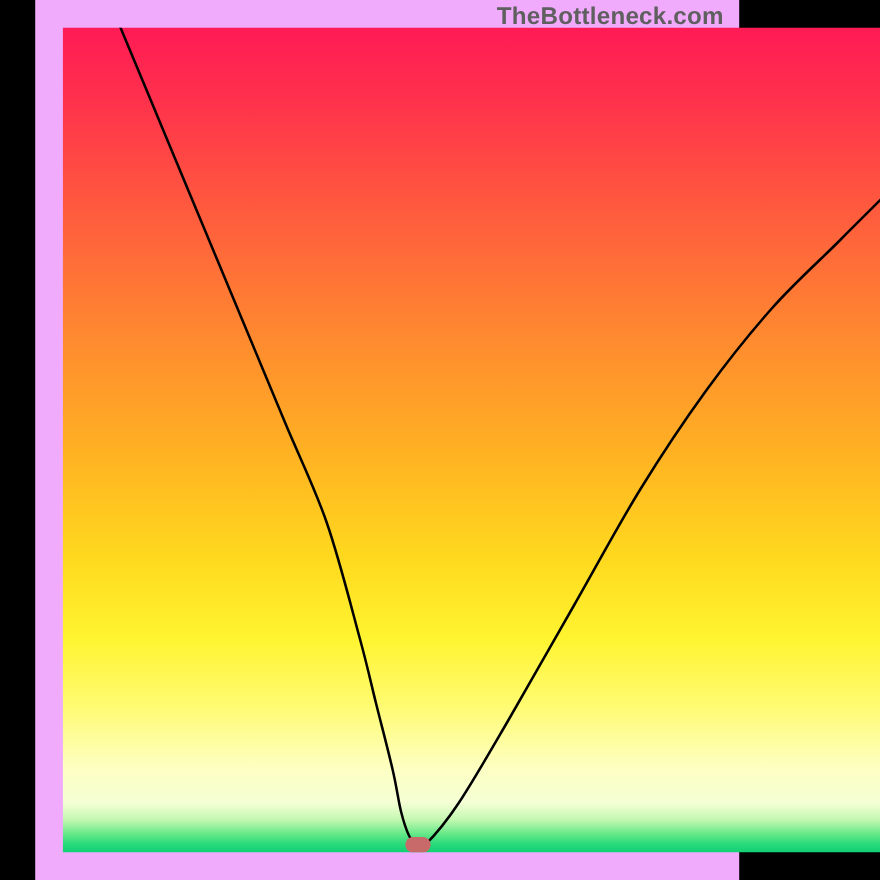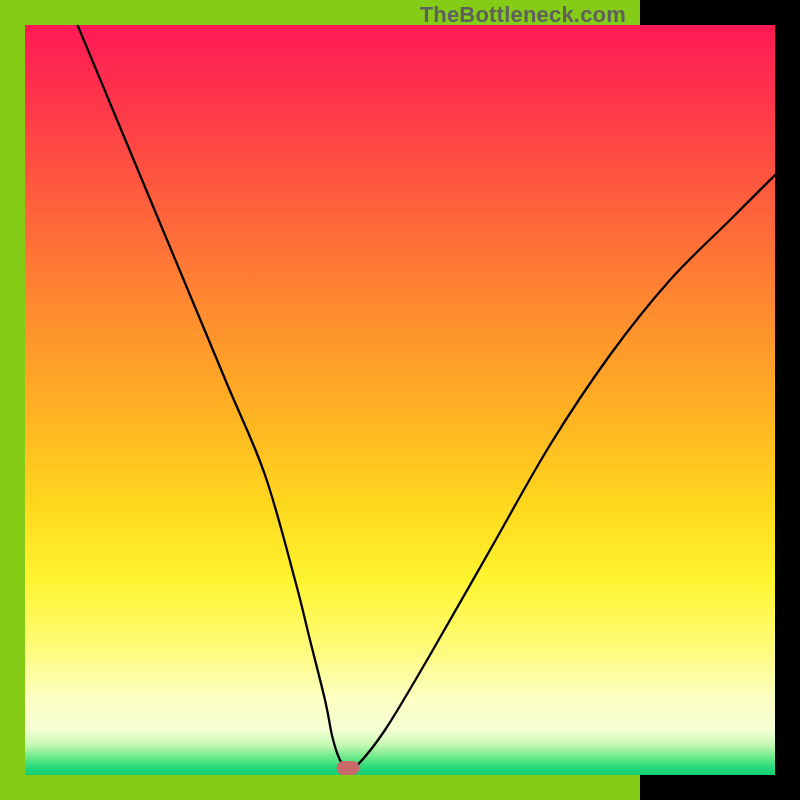--- a/index.html
+++ b/index.html
@@ -8,21 +8,22 @@
     width: 800px;
     height: 800px;
     background: #000;
     overflow: hidden;
     font-family: Arial, Helvetica, sans-serif;
   }
   .frame {
     position: relative;
     width: 640px;
     height: 800px;
-    background: #84cc16;
+    background: #f0abfc;
+    margin-left: 32px;
   }
   .watermark {
     position: absolute;
     top: 2px;
     right: 14px;
     color: #5f5f5f;
     font-size: 22px;
     font-weight: 600;
     letter-spacing: 0.2px;
     z-index: 10;

